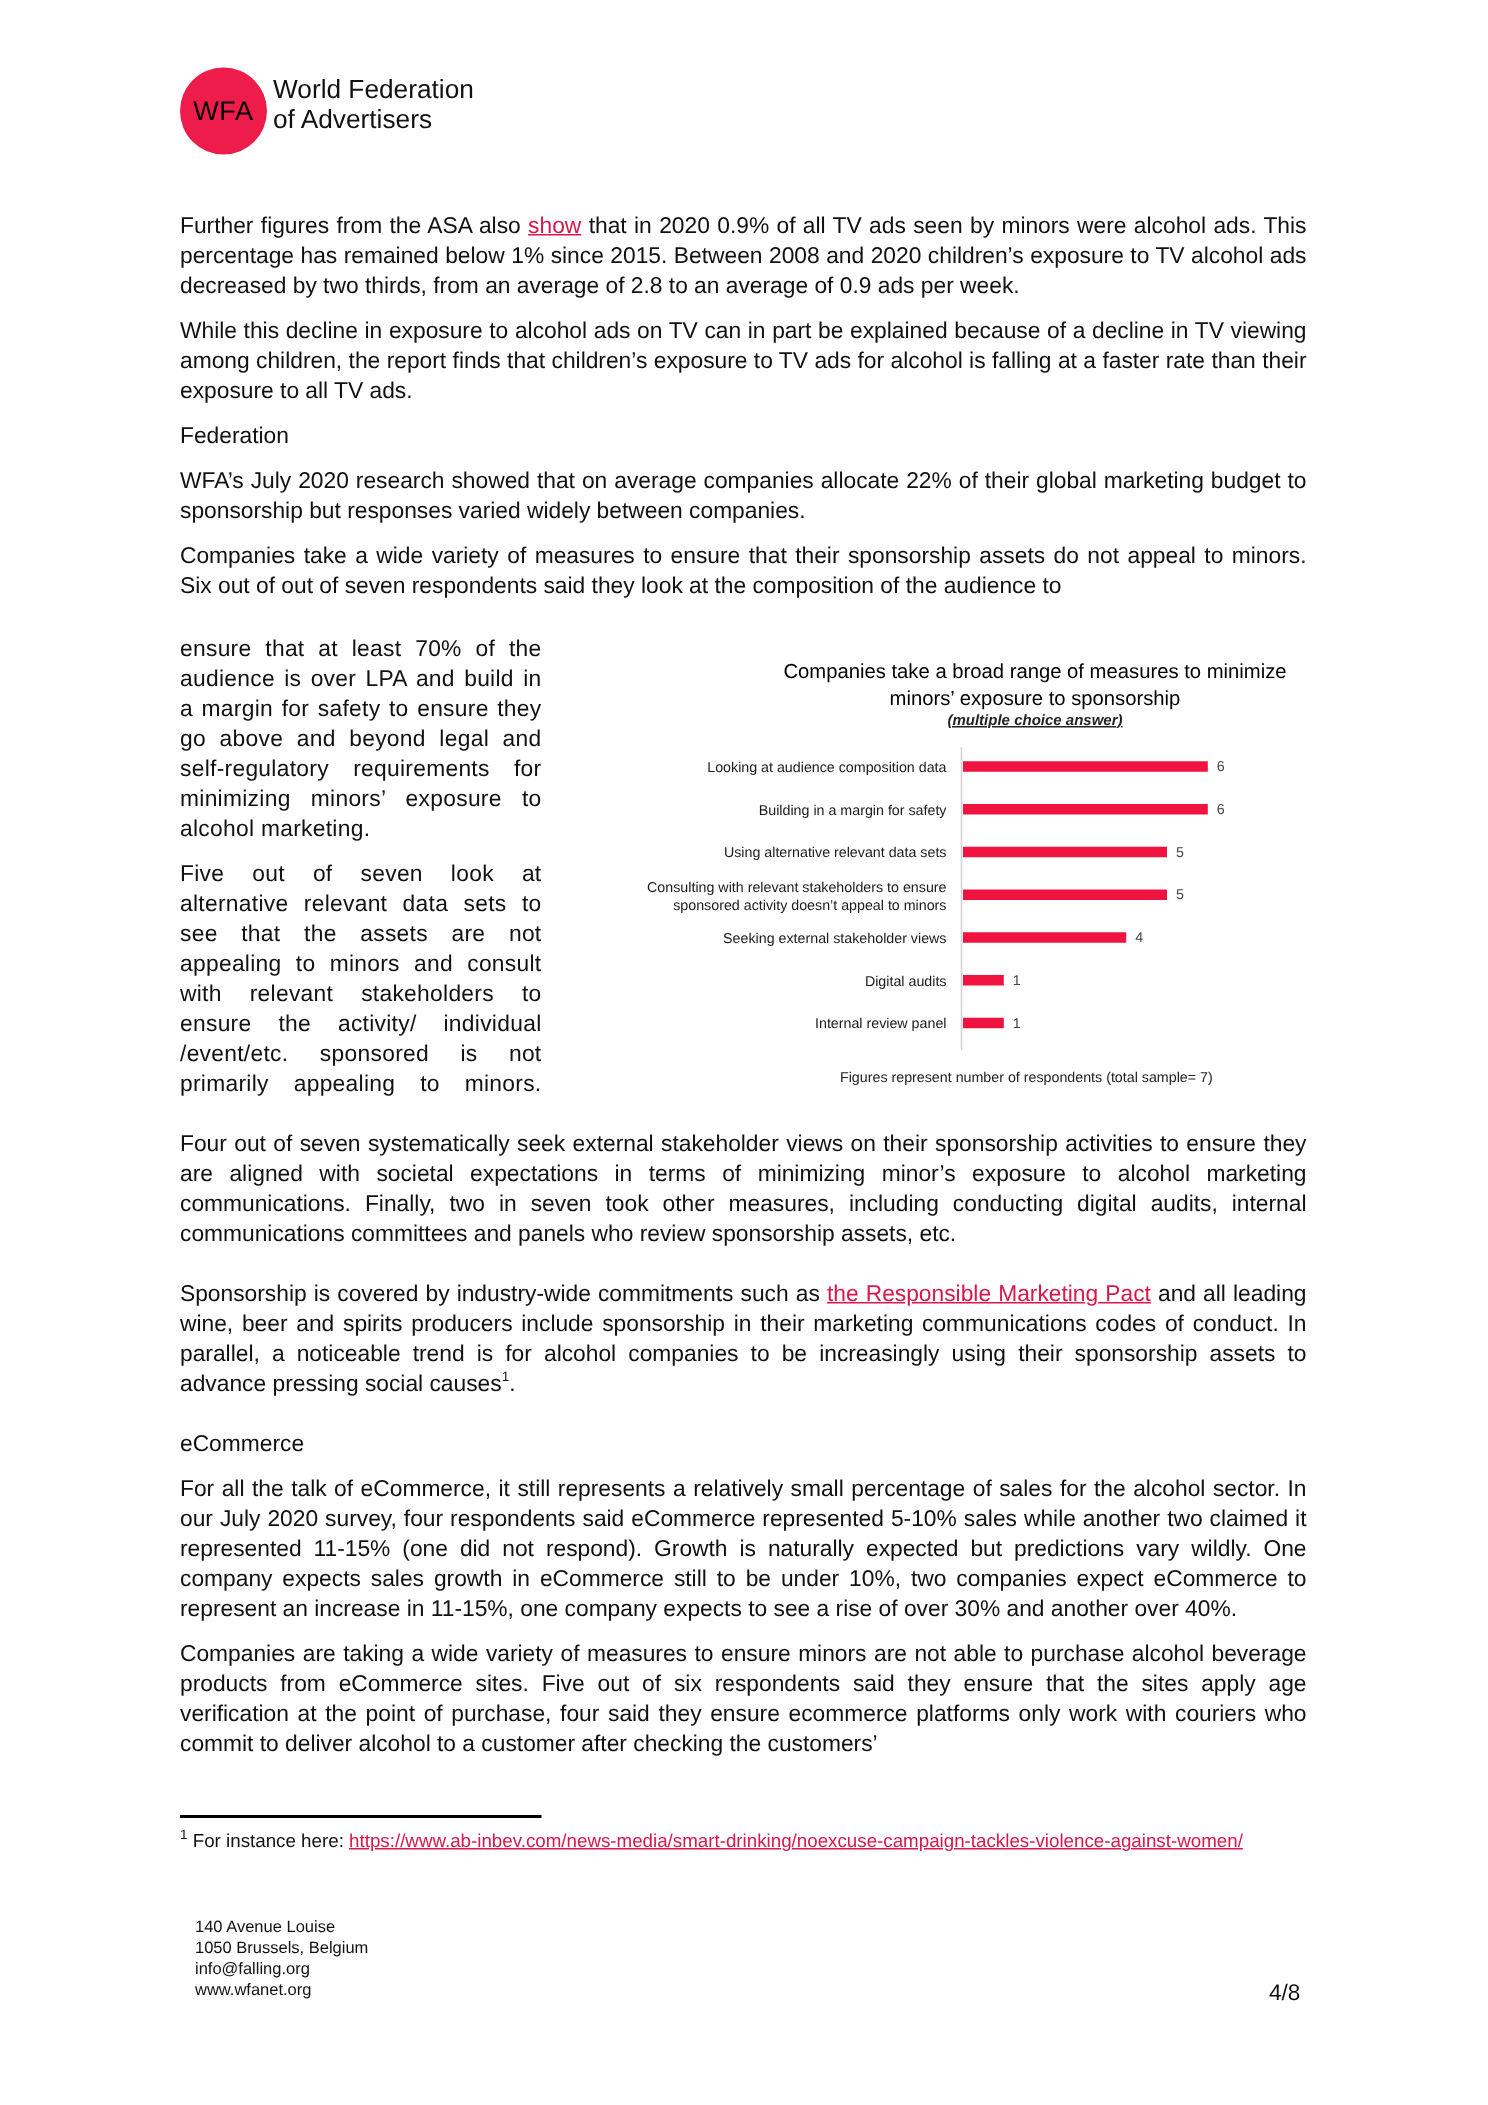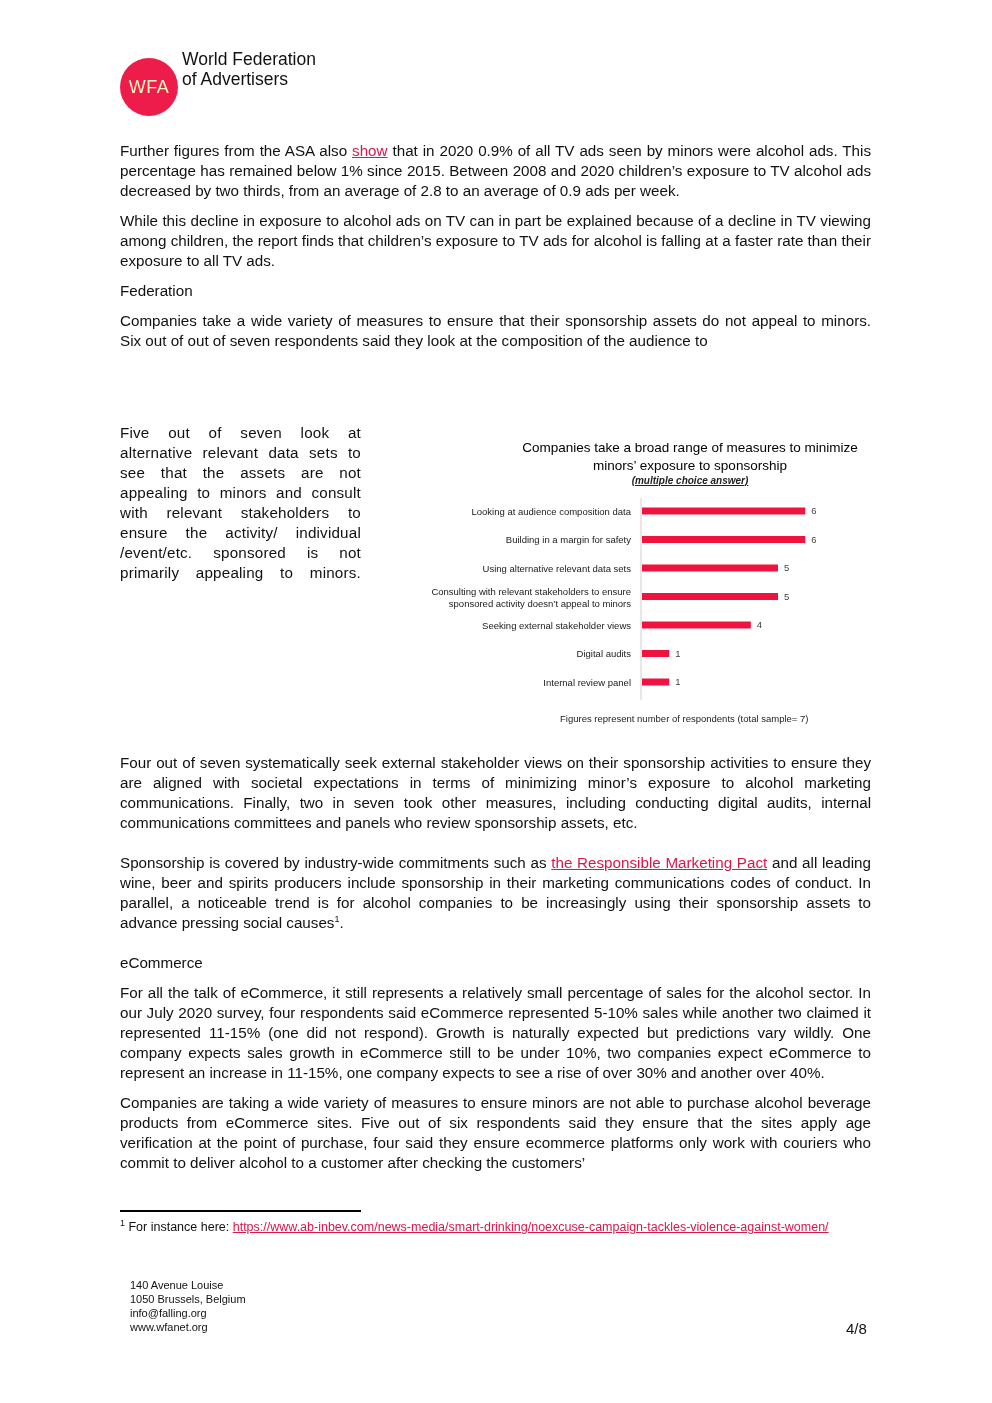--- a/index.html
+++ b/index.html
@@ -1,20 +1,20 @@
 <!DOCTYPE html>
 <html><head>
   <meta charset="utf-8">
   <style>
     html, body { margin: 0; padding: 0; background: #ffffff; }
     body { width: 992px; height: 1403px; position: relative; overflow: hidden;
            font-family: "Liberation Sans", sans-serif; color: #111; }
     .logo { position: absolute; left: 120px; top: 41px; width: 230px; height: 58px; }
-    .logo-circle { position: absolute; left: 0; top: 17px; width: 58px; height: 58px; border-radius: 50%;
-                   background: #ee1c4a; color: #fef9c3; font-size: 18px; display: flex; align-items: center; justify-content: center; letter-spacing: 0.5px; }
+    .logo-circle { position: absolute; left: 0; top: 4px; width: 58px; height: 58px; border-radius: 50%;
+                   background: #ee1c4a; color: #000000; font-size: 18px; display: flex; align-items: center; justify-content: center; letter-spacing: 0.5px; }
     .logo-text { position: absolute; left: 62px; top: 8px; font-size: 17.5px; line-height: 20px; color: #111; }
     .body-text { position: absolute; left: 120px; width: 751px; font-size: 15.2px; line-height: 20px; text-align: justify; }
     p { margin: 0; }
     a, .link { color: #d8174a; }
     .heading { font-size: 15.2px; line-height: 20px; }
     .side-col { position: absolute; left: 120px; width: 241px; font-size: 15.2px; line-height: 20px; text-align: justify; letter-spacing: 0.2px; }
     .chart { position: absolute; left: 390px; top: 436px; width: 480px; height: 300px; }
     .chart-title { position: absolute; left: 130px; width: 340px; top: 3px; text-align: center; font-size: 13.5px; line-height: 18px; color: #000000; }
     .chart-sub { position: absolute; left: 130px; width: 340px; top: 39px; text-align: center; font-size: 10px; font-style: italic; font-weight: bold; color: #222; text-decoration: underline; }
     .chart svg { position: absolute; left: 0; top: 0; }
@@ -33,24 +33,26 @@
   <div class="logo-text">
     <div>World Federation</div>
     <div>of Advertisers</div>
   </div>
 </div>
 
 <div class="body-text" style="top:141px;">
   <p style="margin-bottom:10px;"><span>Further figures from the ASA also </span><a href="#">show</a><span> that in 2020 0.9% of all TV ads seen by minors were alcohol ads. This percentage has remained below 1% since 2015. Between 2008 and 2020 children’s exposure to TV alcohol ads decreased by two thirds, from an average of 2.8 to an average of 0.9 ads per week.</span></p>
   <p style="margin-bottom:10px;">While this decline in exposure to alcohol ads on TV can in part be explained because of a decline in TV viewing among children, the report finds that children’s exposure to TV ads for alcohol is falling at a faster rate than their exposure to all TV ads.</p>
   <p class="heading" style="margin-bottom:10px;">Federation</p>
+  <p style="margin-bottom:10px;">WFA’s July 2020 research showed that on average companies allocate 22% of their global marketing budget to sponsorship but responses varied widely between companies.</p>
   <p>Companies take a wide variety of measures to ensure that their sponsorship assets do not appeal to minors. Six out of out of seven respondents said they look at the composition of the audience to</p>
 </div>
 
 <div class="side-col" style="top:423px;">
+  <p style="margin-bottom:10px;">ensure that at least 70% of the audience is over LPA and build in a margin for safety to ensure they go above and beyond legal and self-regulatory requirements for minimizing minors’ exposure to alcohol marketing.</p>
   <p style="text-align-last: justify;">Five out of seven look at alternative relevant data sets to see that the assets are not appealing to minors and consult with relevant stakeholders to ensure the activity/ individual /event/etc. sponsored is not primarily appealing to minors.</p>
 </div>
 
 <div class="chart">
   <div class="chart-title">Companies take a broad range of measures to minimize minors’ exposure to sponsorship</div>
   <div class="chart-sub">(multiple choice answer)</div>
   <svg id="chart-svg" width="480" height="300">
       <line x1="251" x2="251" y1="62" y2="264" stroke="#d0d0d0" stroke-width="1"></line>
       <rect x="252" y="71.5" width="163.2" height="7" fill="#f0123f"></rect>
       <text x="421.2" y="78" font-size="9.5" fill="#444" font-family="Liberation Sans, sans-serif">6</text>

